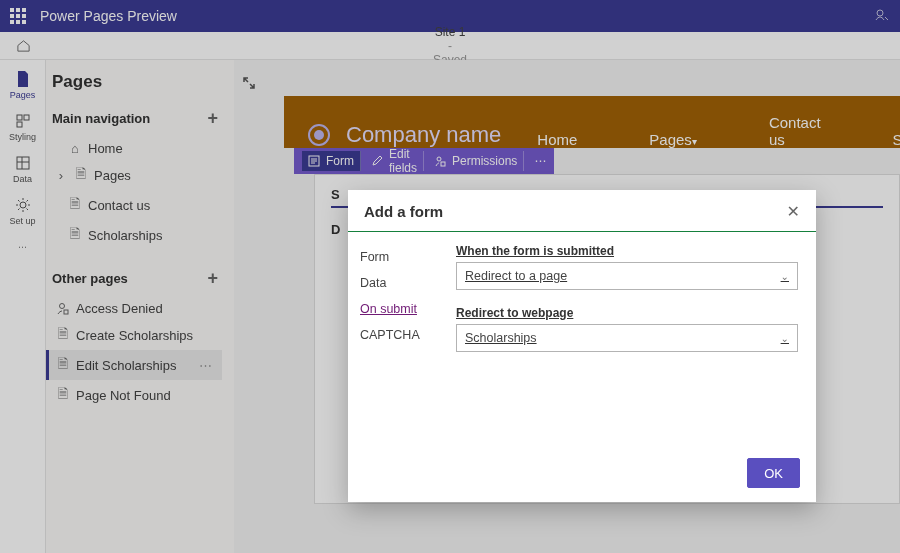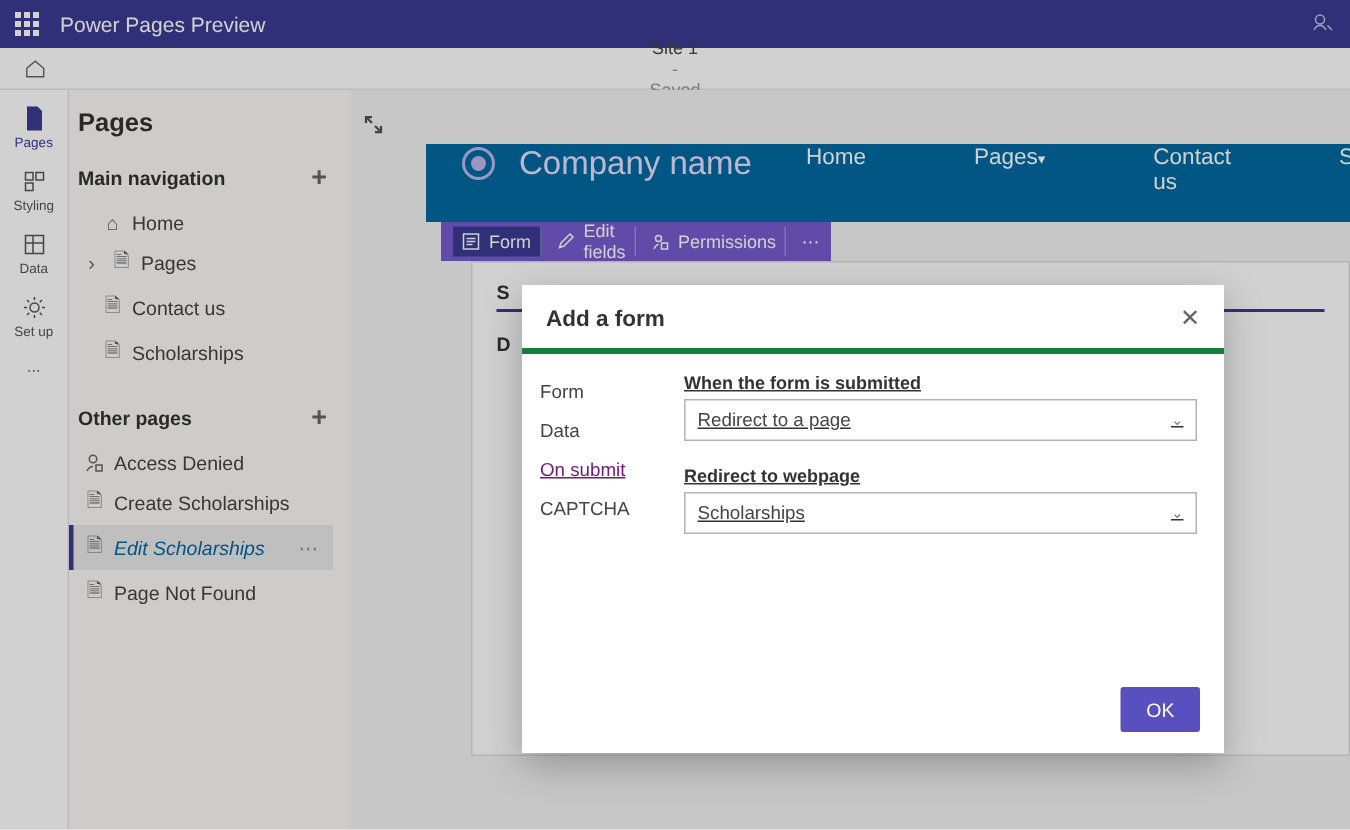--- a/index.html
+++ b/index.html
@@ -21,37 +21,37 @@
   .sp-section { display:flex; justify-content:space-between; align-items:center; font-weight:600; padding:0 4px 0 6px; margin-bottom:8px; }
   .plus { font-size:18px; color:#666; }
   .tree-row { display:flex; align-items:center; padding:4px 0 4px 22px; color:#444; cursor:pointer; }
   .tree-row .ic { width:14px; text-align:center; margin-right:6px; color:#666; }
   .tree-row.selected { background:#eaeaea; position:relative; }
   .tree-row.selected::before { content:""; position:absolute; left:0; top:0; bottom:0; width:3px; background:#3b3b94; }
   .tree-row.other { padding-left:10px; }
   .dots { position:absolute; right:10px; color:#888; }
   .canvas { flex:1; background:#f3f3f3; position:relative; }
   .expand-icon { position:absolute; top:16px; left:8px; color:#555; }
-  .site-header { height:52px; background:#0369a1; display:flex; align-items:flex-start; color:#e6e0ff; margin:36px 0 0 50px; padding:0 24px; gap:36px; }
+  .site-header { height:52px; background:#a16207; display:flex; align-items:flex-end; color:#e6e0ff; margin:36px 0 0 50px; padding:0 24px; gap:36px; }
   .site-logo { width:22px; height:22px; border:2.5px solid #bfb7ef; border-radius:50%; display:flex; align-items:center; justify-content:center; margin-right:6px; }
   .site-logo::after { content:""; width:10px; height:10px; background:#bfb7ef; border-radius:50%; }
   .brand { font-size:22px; font-weight:400; flex:0 0 auto; margin-right:auto; display:flex; align-items:center; gap:10px;}
   .navlink { color:#fff; font-size:15px; }
   .navsep { width:1px; height:18px; background:#8c85c8; }
   .caret { font-size:10px; }
   .edit-toolbar { height:26px; background:#765ccf; display:flex; align-items:center; padding:0 8px; gap:4px; color:#fff; font-size:12px; margin-left:60px; width:260px; }
   .et-seg { display:flex; align-items:center; gap:6px; padding:0 6px; border-right:1px solid rgba(255,255,255,.3); height:20px; }
   .et-seg.active { background:#3b3b94; }
   .et-seg:last-child { border-right:none; }
   .content-card { background:#fff; margin:0 0 0 80px; padding:12px 16px; height:330px; border:1px solid #ddd; }
   .content-card .hdr { font-weight:600; border-bottom:2px solid #3b3b94; padding-bottom:4px; margin-bottom:14px; }
   
   .scrim { position:absolute; inset:0; background:rgba(0,0,0,.18); }
   .dialog { position:absolute; top:190px; left:348px; width:468px; height:312px; background:#fff; box-shadow:0 8px 24px rgba(0,0,0,.25); display:flex; flex-direction:column; }
-  .dlg-head { display:flex; align-items:center; justify-content:space-between; padding:12px 16px 10px; border-bottom:4px solid #15803d; }
+  .dlg-head { display:flex; align-items:center; justify-content:space-between; padding:12px 16px 10px; border-bottom:1px solid #15803d; }
   .dlg-title { font-size:15px; font-weight:600; }
   .close-x { font-size:16px; color:#666; cursor:pointer; }
   .dlg-body { flex:1; display:flex; }
   .dlg-tabs { width:108px; padding:12px 0 0 12px; }
   .dlg-tab { padding:6px 0; font-size:12.5px; color:#444; cursor:pointer; }
   .dlg-tab.active { color:#701a75;text-decoration:underline; }
   .dlg-form { flex:1; padding:12px 18px 0 0;text-decoration:underline; }
   .fld-label { font-size:12px; font-weight:600; margin-bottom:4px; }
   .select { border:1px solid #b3b3b3; height:28px; display:flex; align-items:center; justify-content:space-between; padding:0 8px; font-size:12.5px; color:#444; margin-bottom:16px; }
   .select .chev { font-size:10px; color:#777; }
@@ -179,21 +179,21 @@
           </svg>
       </span>
       <span>Access Denied</span>
     </div>
     <div class="tree-row other">
       <span class="ic">🗎</span>
       <span>Create Scholarships</span>
     </div>
     <div class="tree-row other selected" style="position:relative;">
       <span class="ic">🗎</span>
-      <span style="color:#0369a1;font-style:italic;">Edit Scholarships</span>
+      <span style="color:#404040;">Edit Scholarships</span>
       <span class="dots">⋯</span>
     </div>
     <div class="tree-row other">
       <span class="ic">🗎</span>
       <span>Page Not Found</span>
     </div>
   </div>
 
   <div class="canvas">
     <span class="expand-icon">

